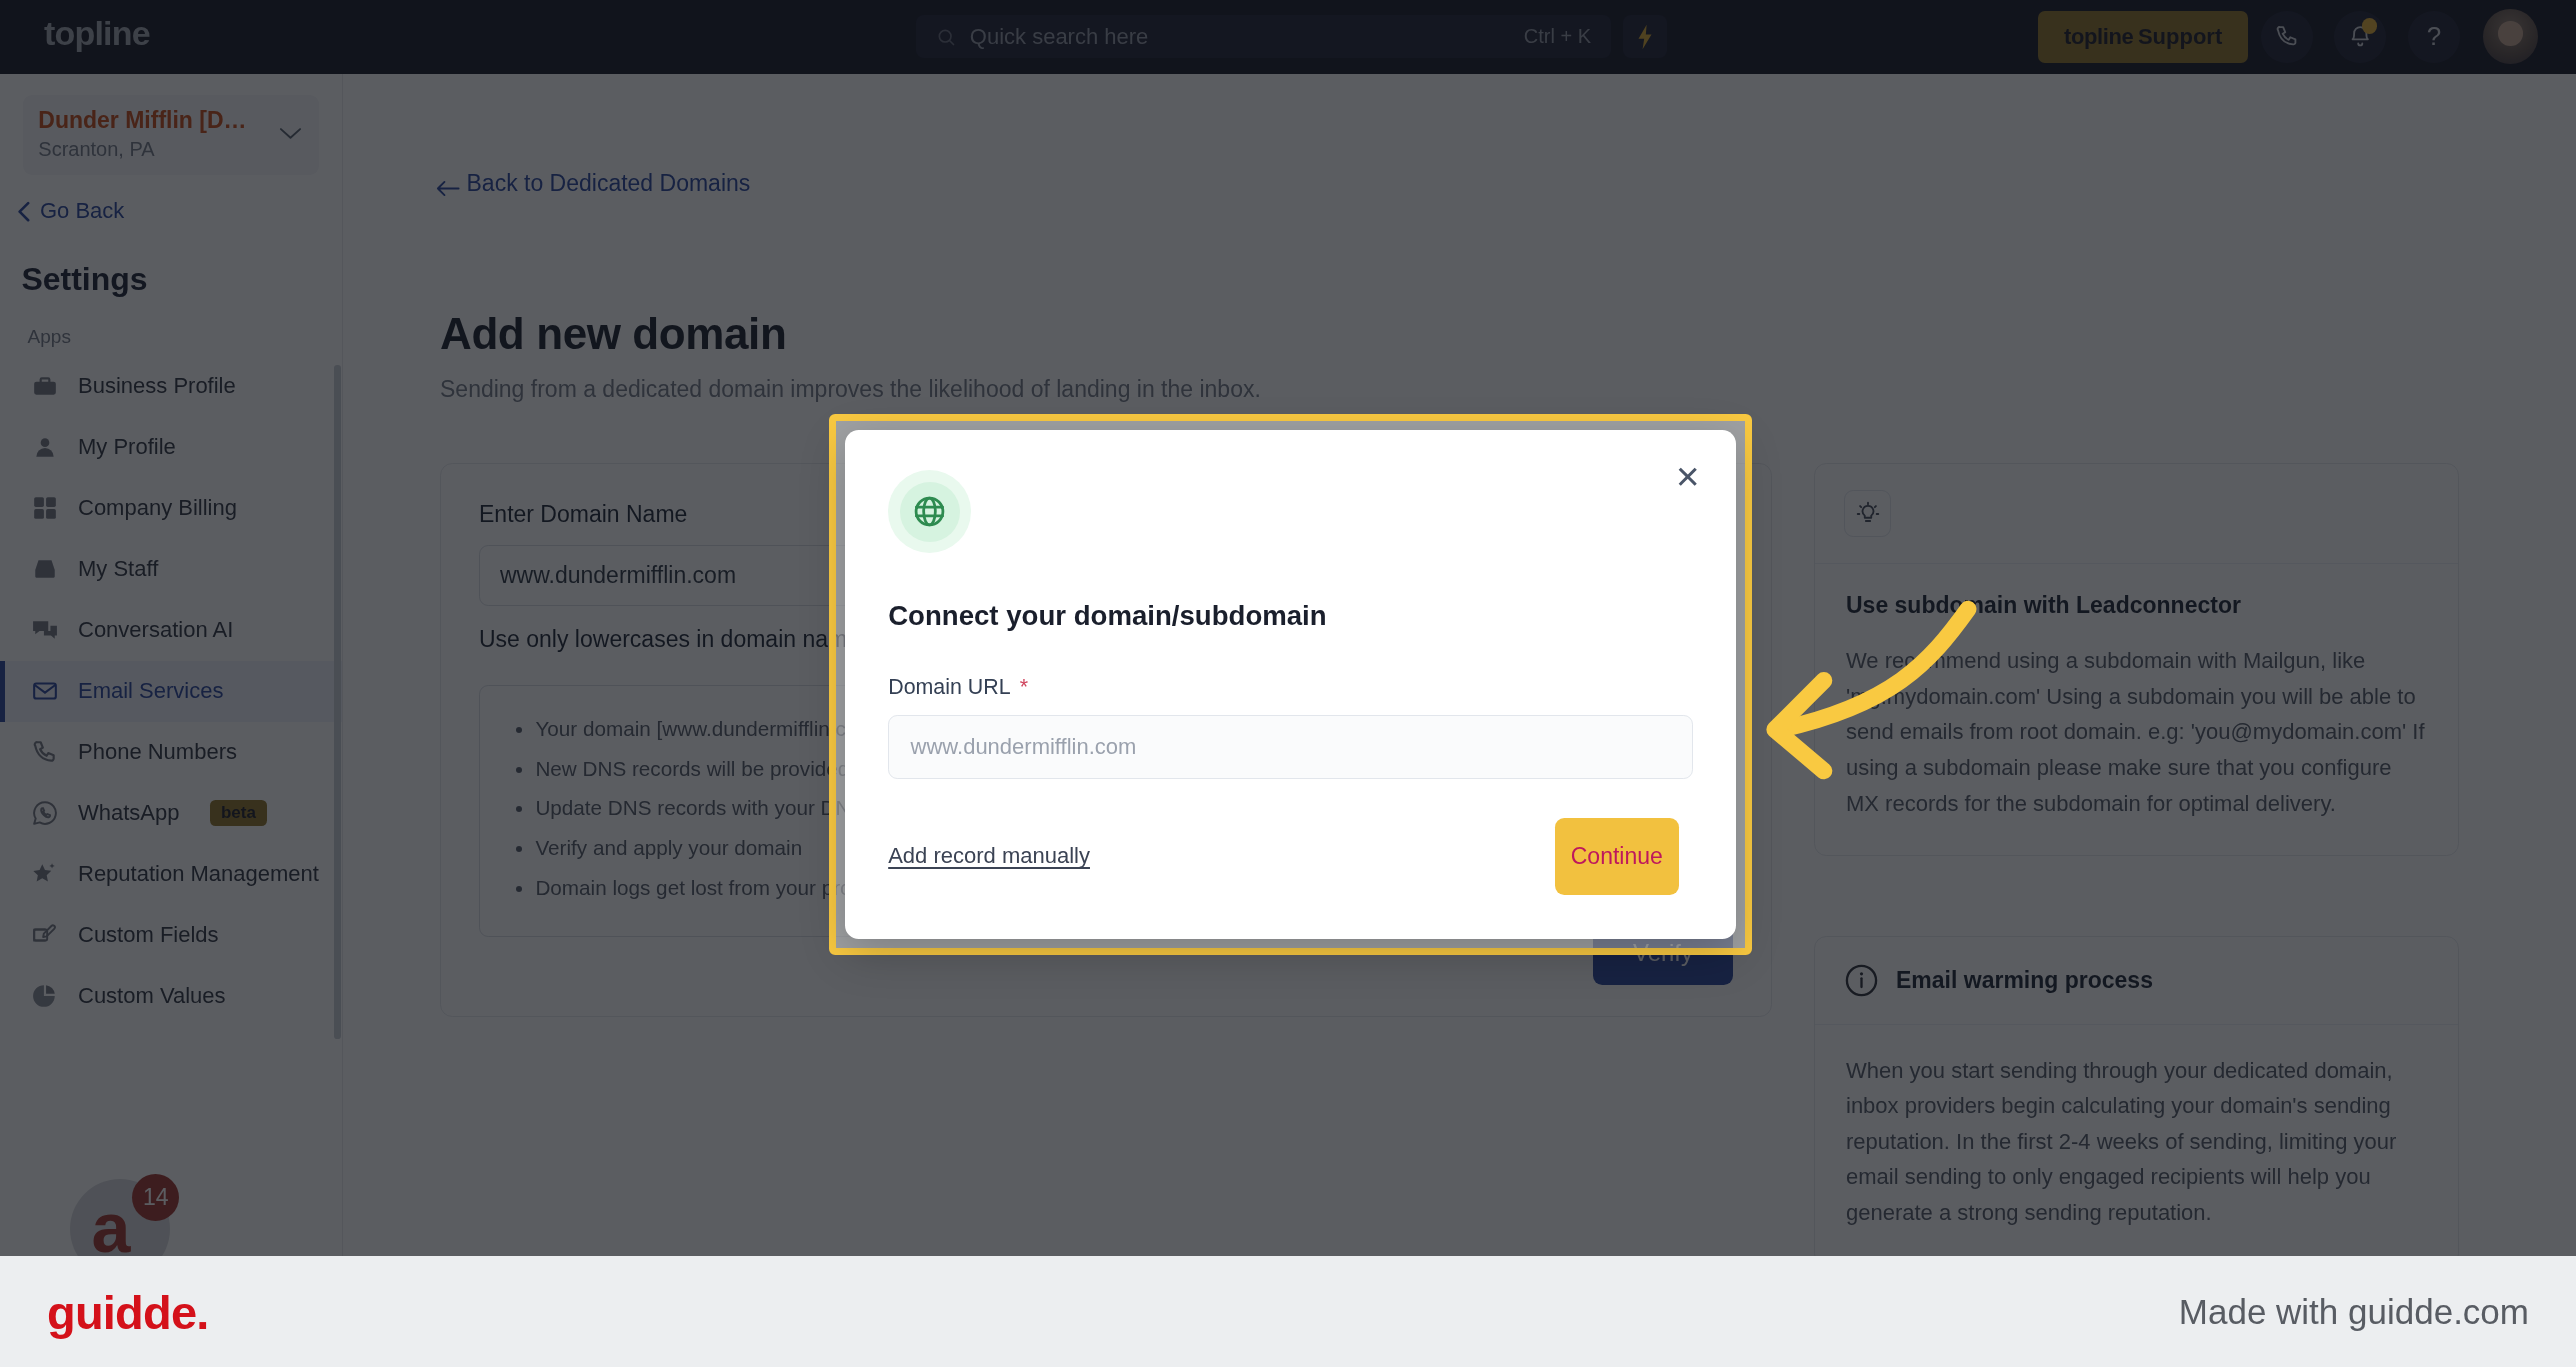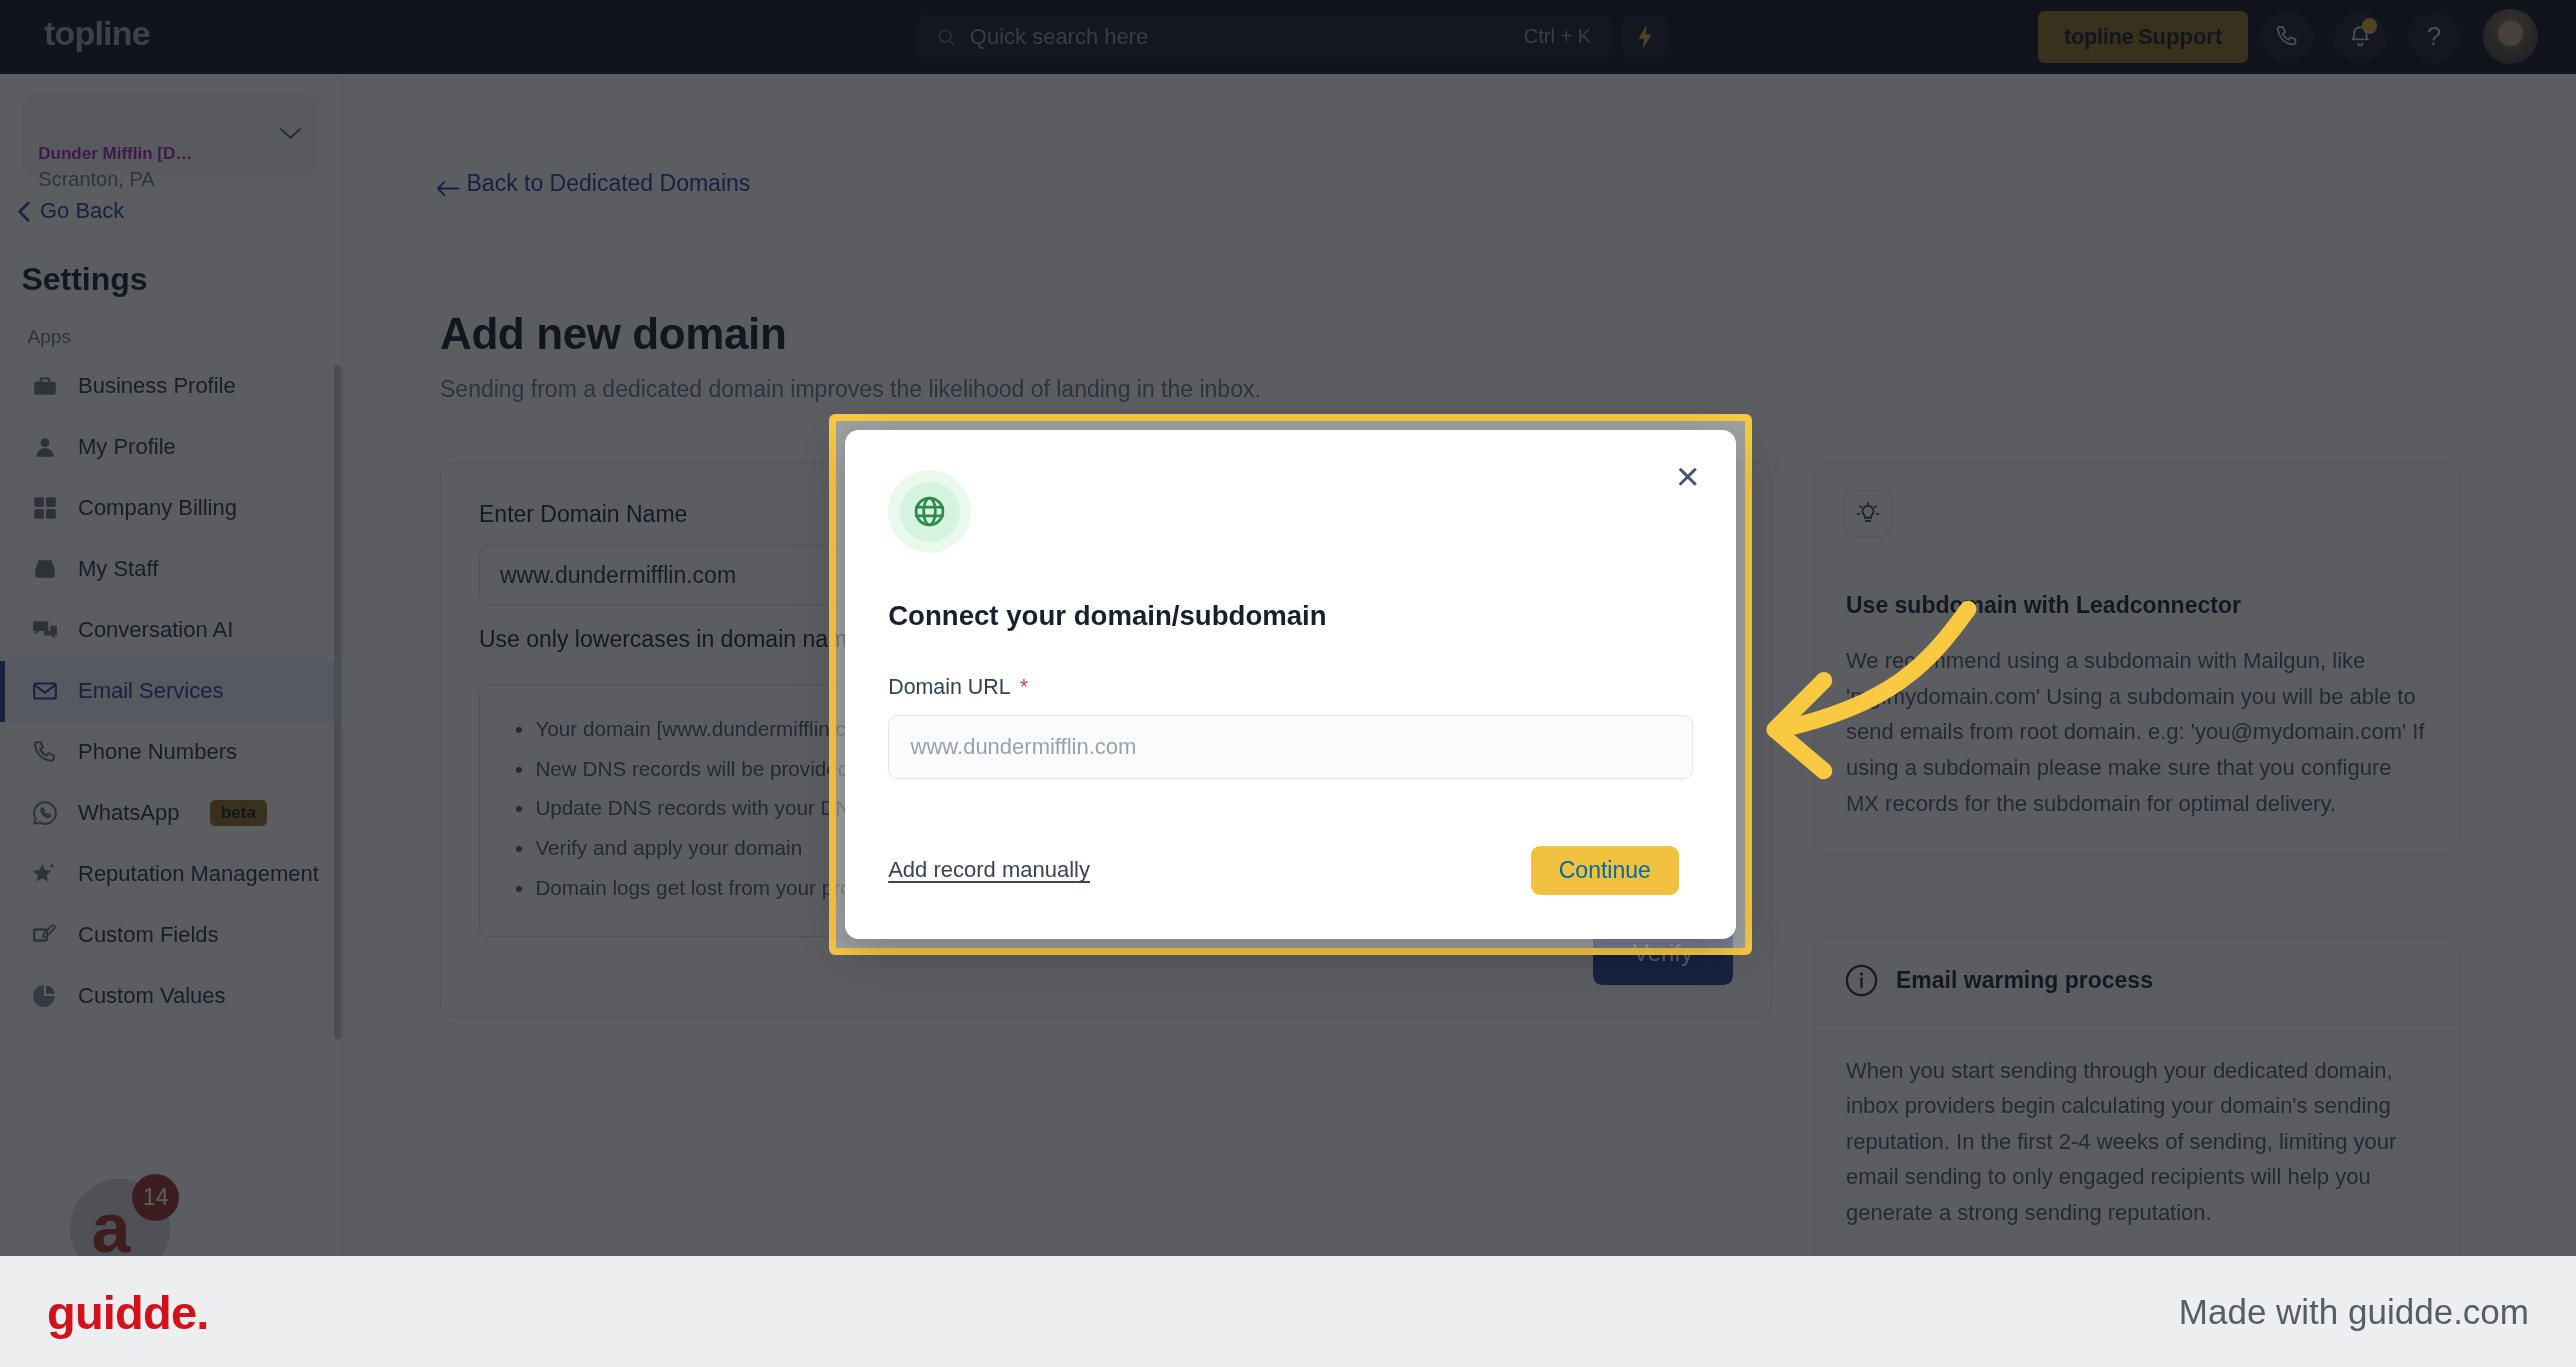--- a/index.html
+++ b/index.html
@@ -88,21 +88,21 @@
     position: absolute; left: 0; top: 74px;
     width: 343px; height: 1182px;
     background: #ffffff;
     border-right: 0.8px solid #e6e8ec;
   }
   .loc-card {
     margin: 21.4px 23px 0 23px; height: 80px;
     background: #f3f4f7; border-radius: 9.2px;
     padding: 10.7px 15.3px; position: relative;
   }
-  .loc-name { font-size: 17px; font-weight: 600; color: #a21caf; line-height: 1.25; margin-top: 37px; }
+  .loc-name { font-size: 23px; font-weight: 600; color: #c2410c; line-height: 1.25; }
   .loc-sub  { font-size: 20px; color: #6b7280; line-height: 1.3; margin-top: 1.5px; }
   .loc-chev { position: absolute; right: 17px; top: 32px; }
   .go-back {
     margin: 23px 0 0 17px; display: flex; align-items: center; gap: 9.2px;
     color: #1b3a97; font-size: 22px; font-weight: 500;
   }
   .settings-title {
     margin: 37px 0 0 21.4px; font-size: 32px; font-weight: 700; color: #0f1629;
   }
   .section-label {
@@ -269,22 +269,22 @@
   }
   .m-foot {
     position: absolute; left: 43px; right: 57px; bottom: 44px;
     display: flex; align-items: center; justify-content: space-between;
   }
   .m-link {
     font-size: 22px; color: #3b4354; text-decoration: underline;
     text-underline-offset: 3.8px;
   }
   .m-continue {
-    height: 49px; padding: 0 28px; border-radius: 9.2px;
-    background: #f2c13f; color: #0369a1; font-size: 23px; font-weight: 500;
+    height: 77px; padding: 0 16px; border-radius: 9.2px;
+    background: #f2c13f; color: #be185d; font-size: 23px; font-weight: 500;
     display: flex; align-items: center; justify-content: center;
   }
 
   
   .arrow-svg {
     position: absolute; left: 1738px; top: 590px;
     width: 276px; height: 230px; pointer-events: none;
   }
 
   

